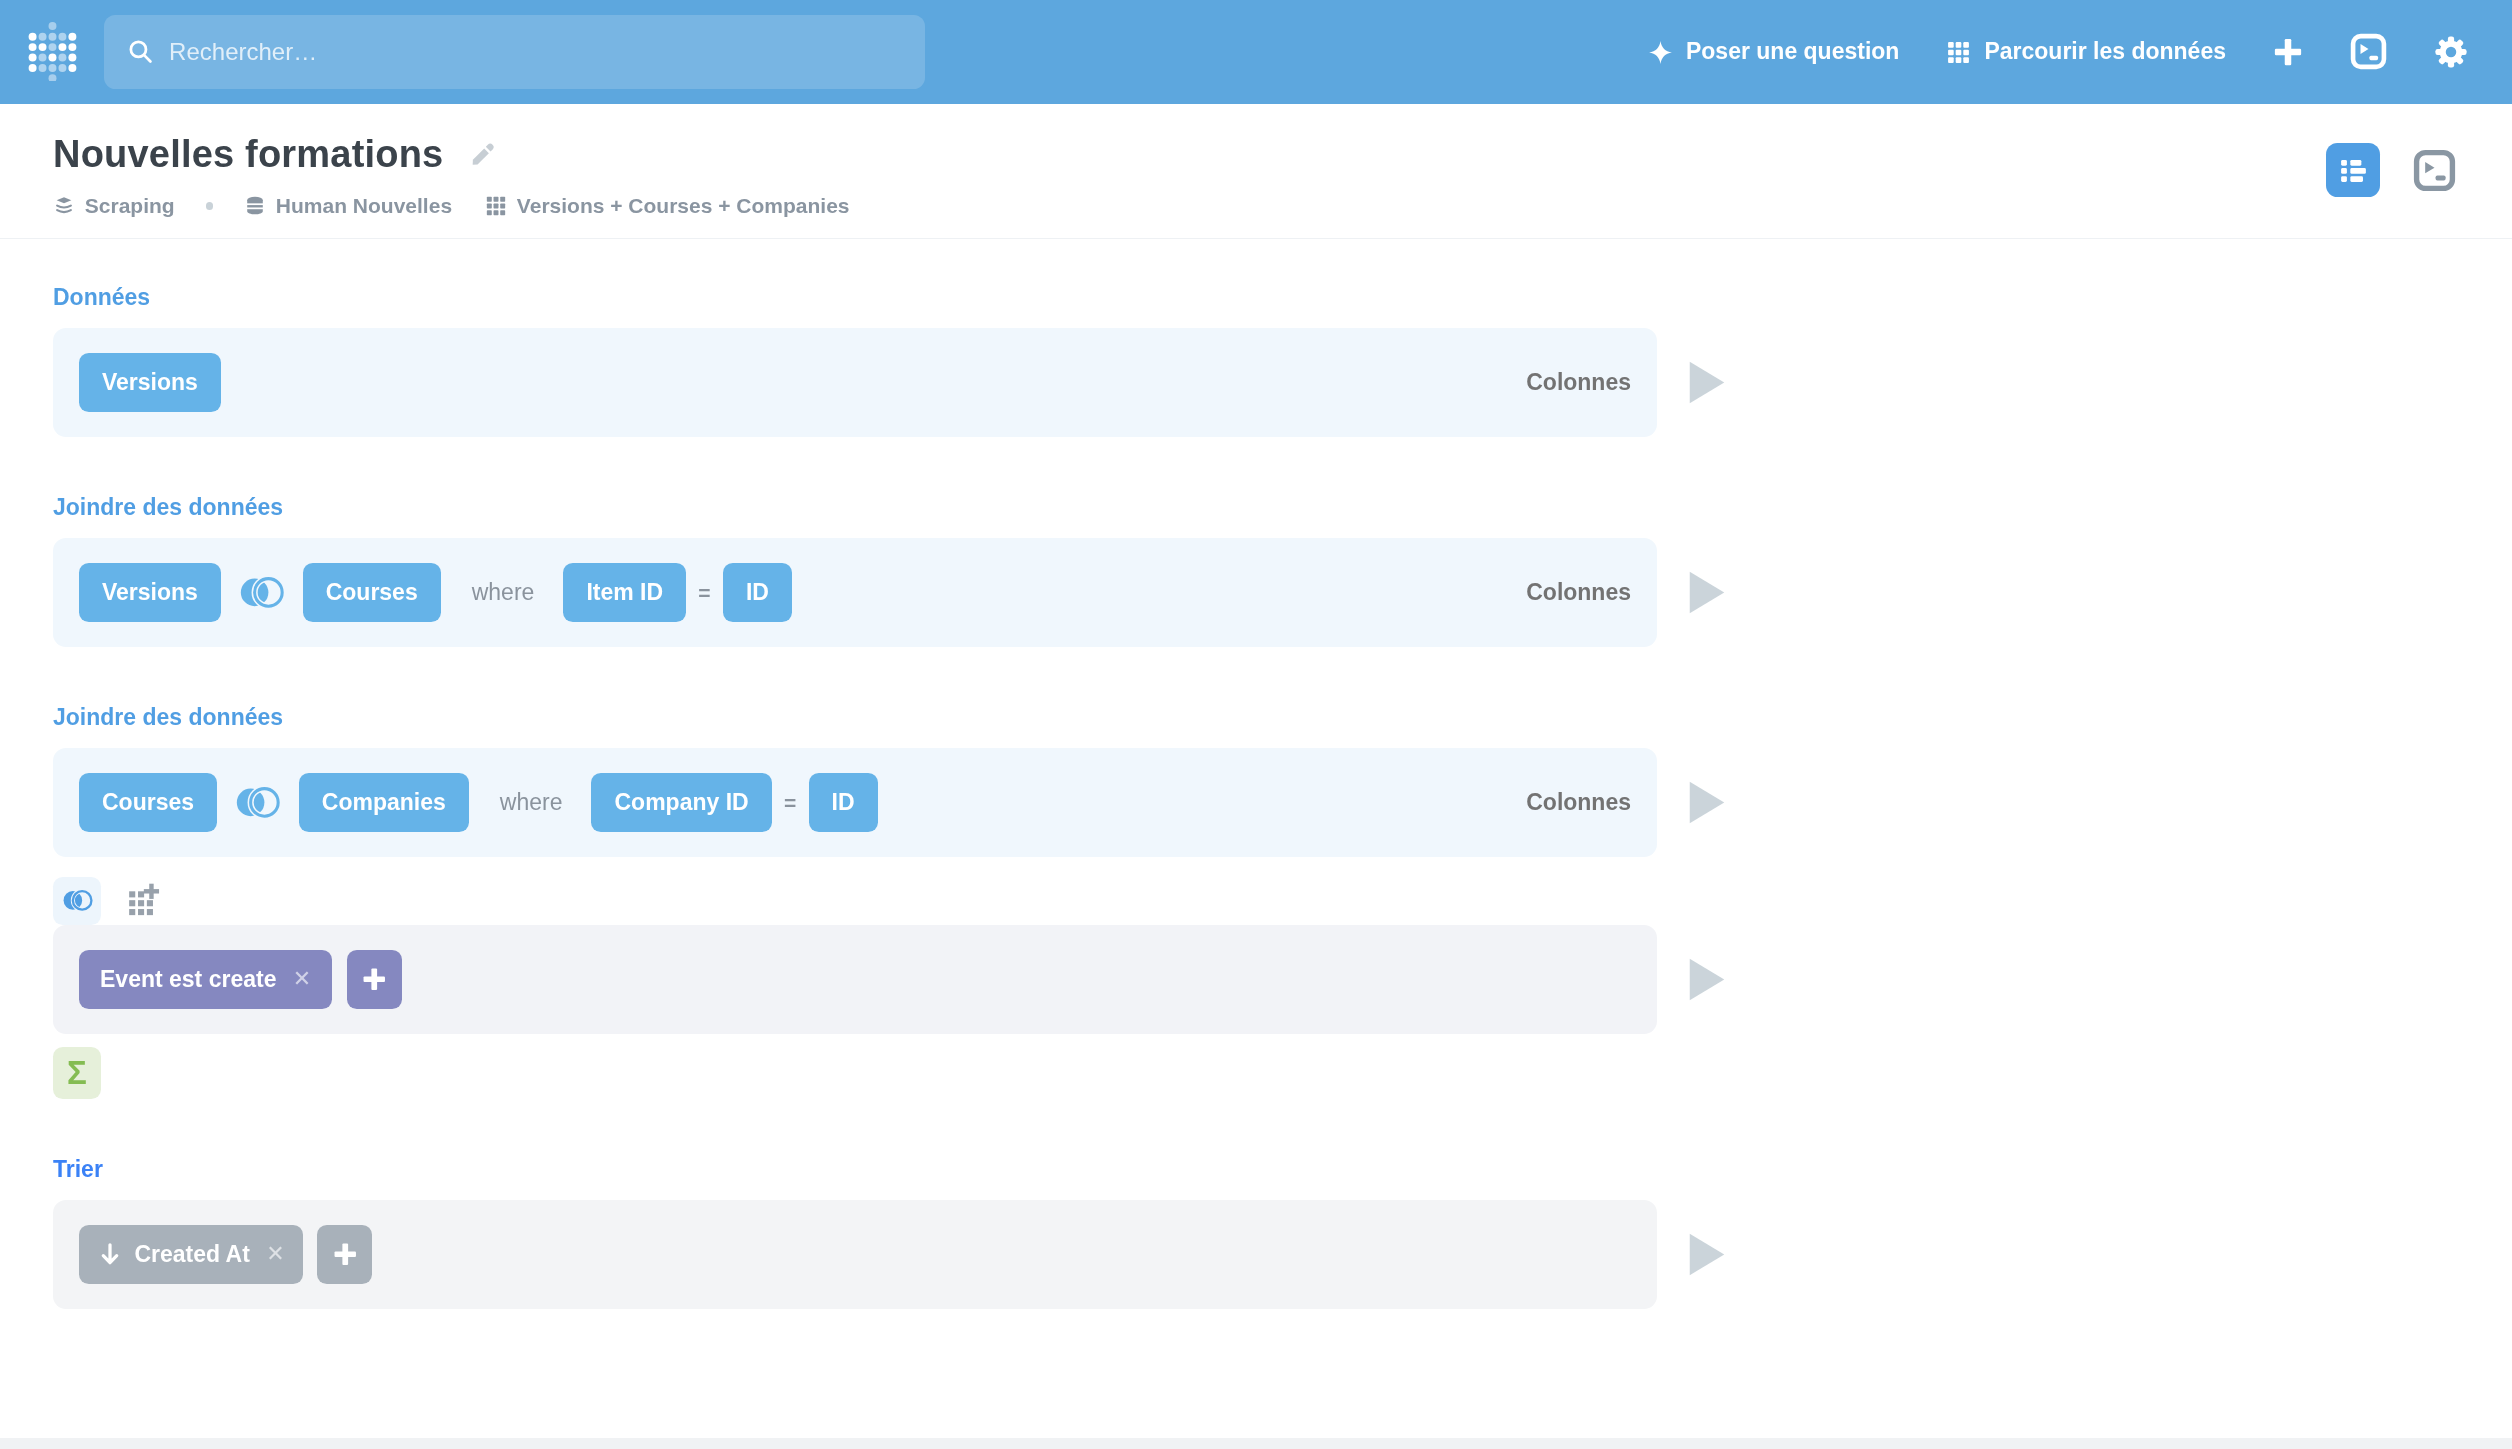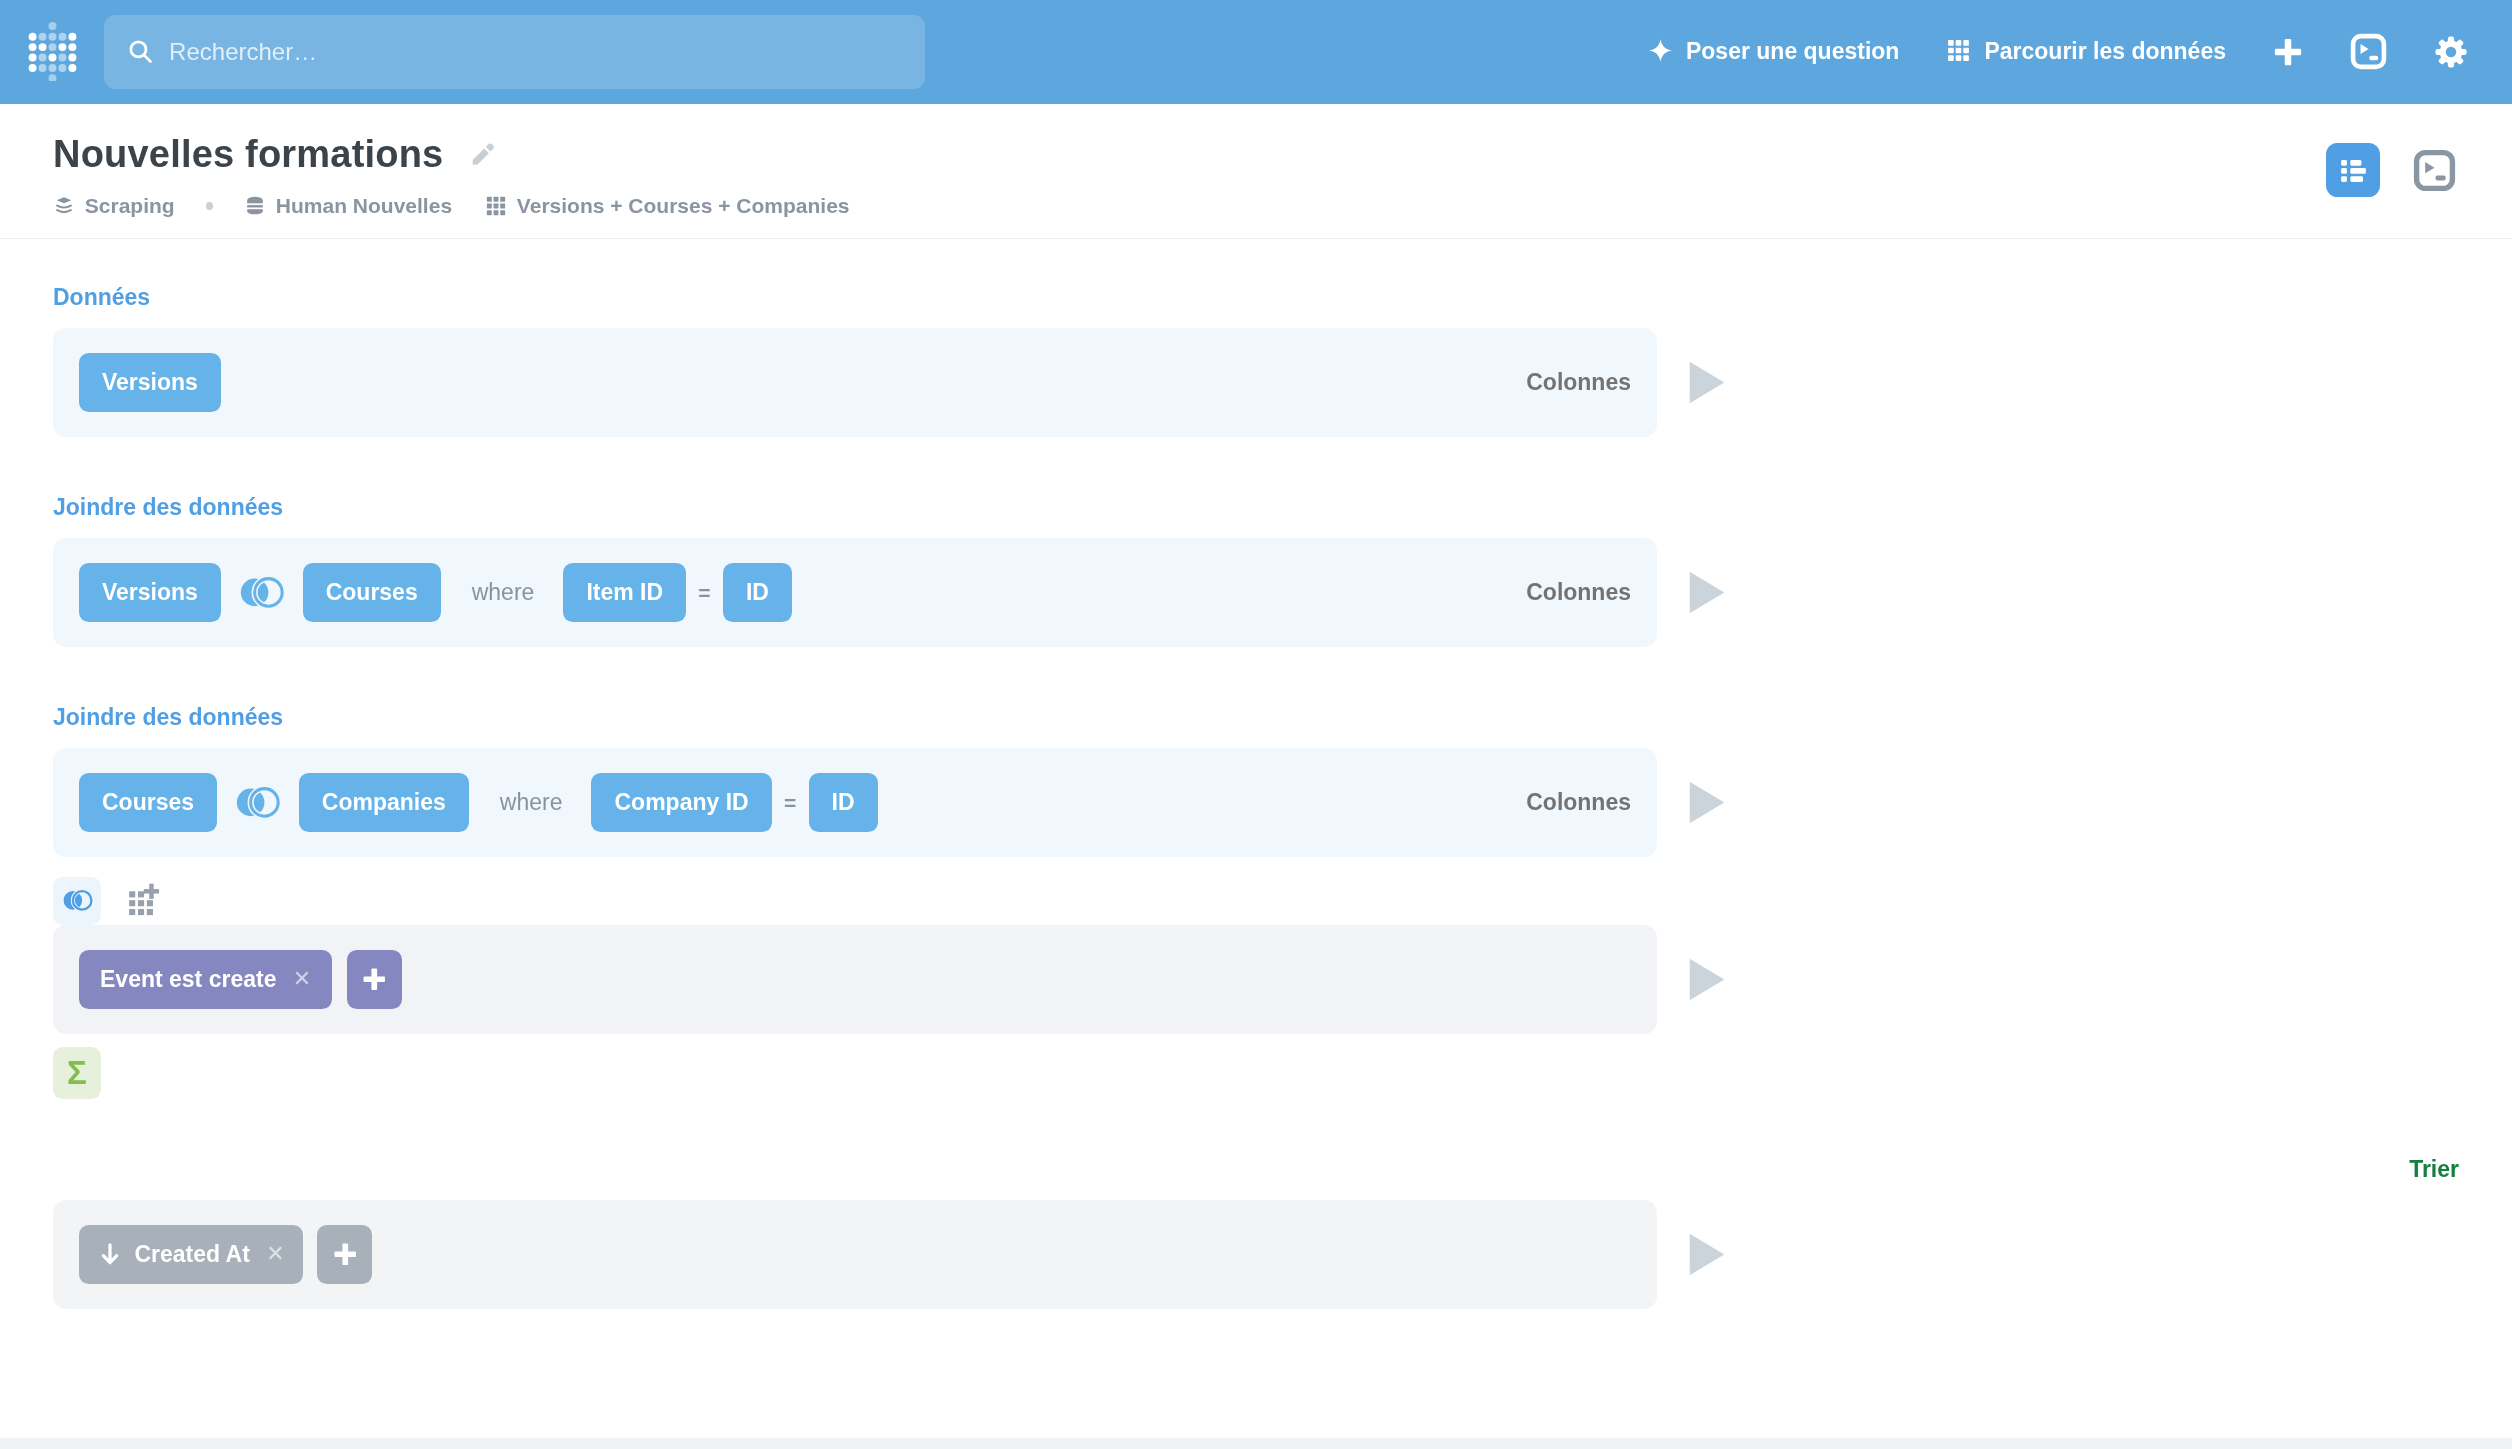--- a/index.html
+++ b/index.html
@@ -11,21 +11,21 @@
   .navbar { height: 104px; background: #5DA7DE; display: flex; align-items: center;
     padding: 0 44px 1px 22px; }
   .logo-btn { width: 61px; height: 79px; display: flex; align-items: center; justify-content: center;
     border-radius: 9.8px; cursor: pointer; flex: none; }
   .searchbar { margin-left: 21px; width: 821px; height: 74px; background: rgba(255,255,255,0.17);
     border-radius: 11.4px; display: flex; align-items: center; padding: 0 23px; flex: none; }
   .searchbar input { background: transparent; border: none; outline: none; color: #fff;
     font-size: 24px; font-family: inherit; width: 100%; margin-left: 14.7px; }
   .searchbar input::placeholder { color: rgba(255,255,255,0.78); }
   .nav-right { margin-left: auto; display: flex; align-items: center; gap: 47px; }
-  .nav-link { display: flex; align-items: flex-start; gap: 13px; color: #fff; font-size: 23px;
+  .nav-link { display: flex; align-items: flex-end; gap: 13px; color: #fff; font-size: 23px;
     font-weight: 700; cursor: pointer; white-space: nowrap; }
   .nav-iconbtn { display: flex; align-items: center; justify-content: center; cursor: pointer; }
 
   
   .page-header { position: relative; padding: 29px 53px 0 53px; height: 135px;
     border-bottom: 1.6px solid #EEF1F4; background: #fff; }
   .title-row { display: flex; align-items: center; }
   .page-title { font-size: 38px; font-weight: 700; color: #3B434B; letter-spacing: 0.2px; }
   .edit-pencil { margin-left: 24.5px; display: flex; cursor: pointer; }
   .meta-row { display: flex; align-items: center; margin-top: 18px; color: #8A95A1;
@@ -36,21 +36,21 @@
   .header-actions { position: absolute; right: 56px; top: 39px; display: flex; align-items: center; gap: 33px; }
   .notebook-btn { width: 54px; height: 54px; border-radius: 11.4px; background: #509EE3;
     display: flex; align-items: center; justify-content: center; cursor: pointer; }
   .sqlview-btn { display: flex; align-items: center; justify-content: center; cursor: pointer; }
 
   
   .content { padding: 45px 53px 0 53px; }
   .step-label { font-size: 23px; font-weight: 700; margin-bottom: 17px; }
   .lbl-blue { color: #509EE3; }
   .lbl-purple { color: #8184BC; }
-  .lbl-gray { color: #15803d; text-align: right; }
+  .lbl-gray { color: #3b82f6; }
   .step-row { display: flex; align-items: center; }
   .panel { width: 1604px; border-radius: 13px; display: flex; align-items: center;
     padding: 0 26px; height: 109px; }
   .panel-blue { background: #F0F7FD; }
   .panel-purple { background: #F2F3F7; }
   .panel-gray { background: #F3F4F6; }
   .clause-btn { height: 59px; border-radius: 9.8px; background: #65B3E8; color: #fff;
     font-size: 23px; font-weight: 700; display: flex; align-items: center; padding: 0 23px;
     cursor: pointer; white-space: nowrap; }
   .join-venn { margin: 0 16.4px; display: flex; cursor: pointer; }

